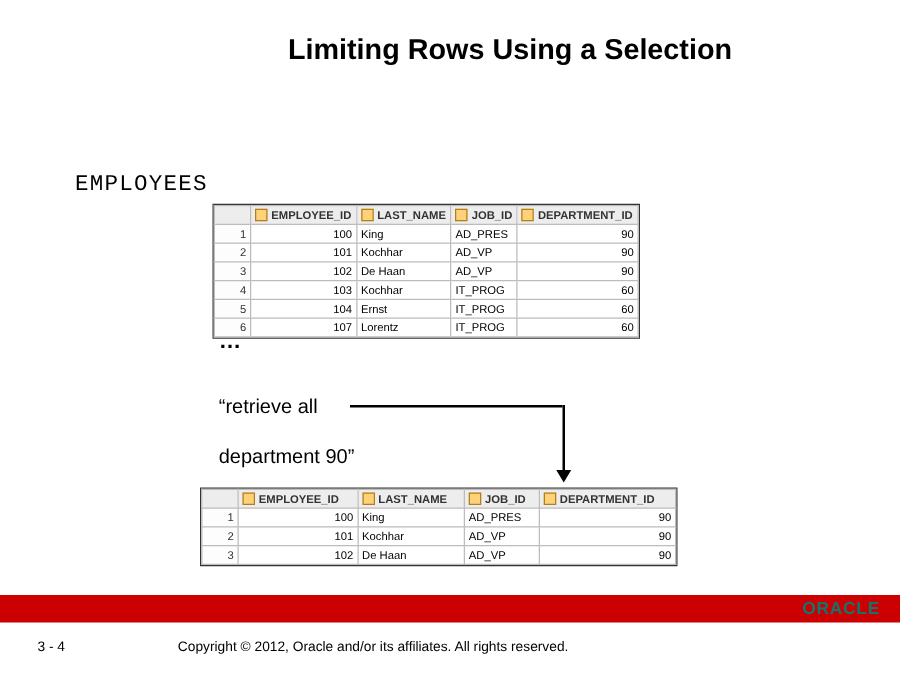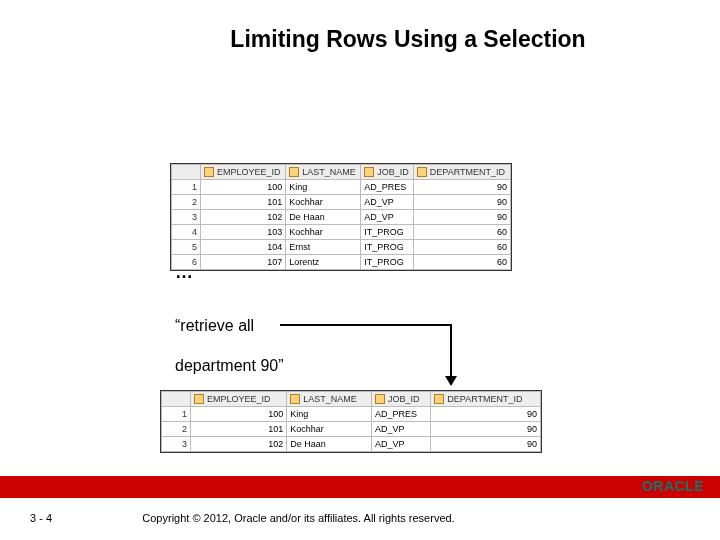--- a/index.html
+++ b/index.html
@@ -60,21 +60,21 @@
   .grid th, .grid td {
     border: 1px solid #bcbcbc;
     padding: 1px 3px;
     text-align: left;
     height: 12px;
     overflow: hidden;
     white-space: nowrap;
   }
   .grid th {
     background: #ededed;
-    font-weight: normal;
+    font-weight: bold;
     color: #333;
     margin-top: 44px;
   }
   .grid .rownum {
     text-align: right;
     color: #333;
     background: #fdfdfd;
     width: 20px;
   }
   .grid .num {
@@ -176,20 +176,21 @@
     background: #ededed;
   }
 </style>
 </head>
 <body>
 
 <div class="slide">
 
   <div class="title">Limiting Rows Using a Selection</div>
 
+  <div class="table-label">EMPLOYEES</div>
 
   <div class="grid grid-top">
     <table>
       <thead>
         <tr>
           <th></th>
           <th><span class="col-icon"></span><span>EMPLOYEE_ID</span></th>
           <th><span class="col-icon"></span><span>LAST_NAME</span></th>
           <th><span class="col-icon"></span><span>JOB_ID</span></th>
           <th><span class="col-icon"></span><span>DEPARTMENT_ID</span></th>

